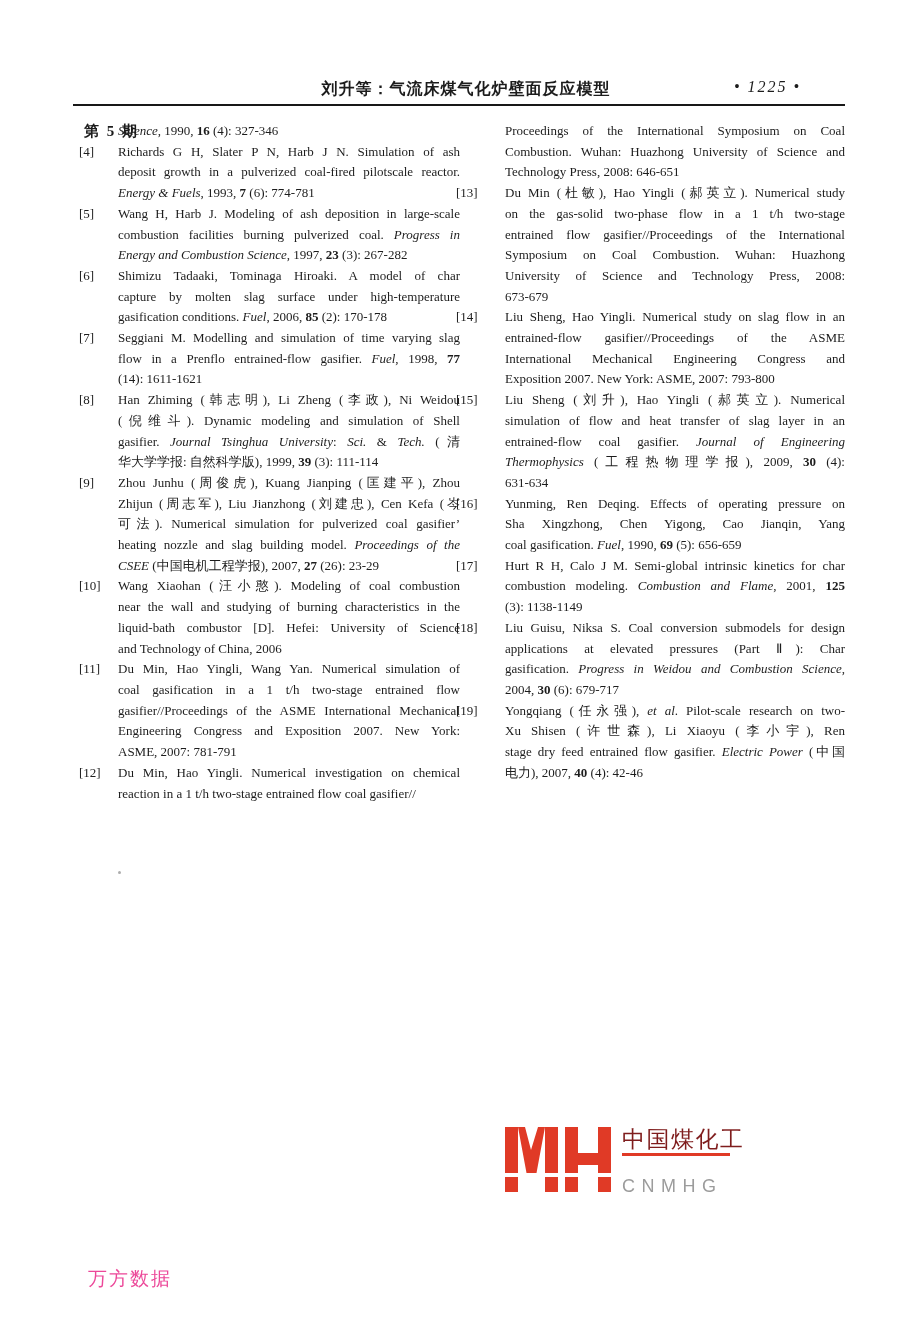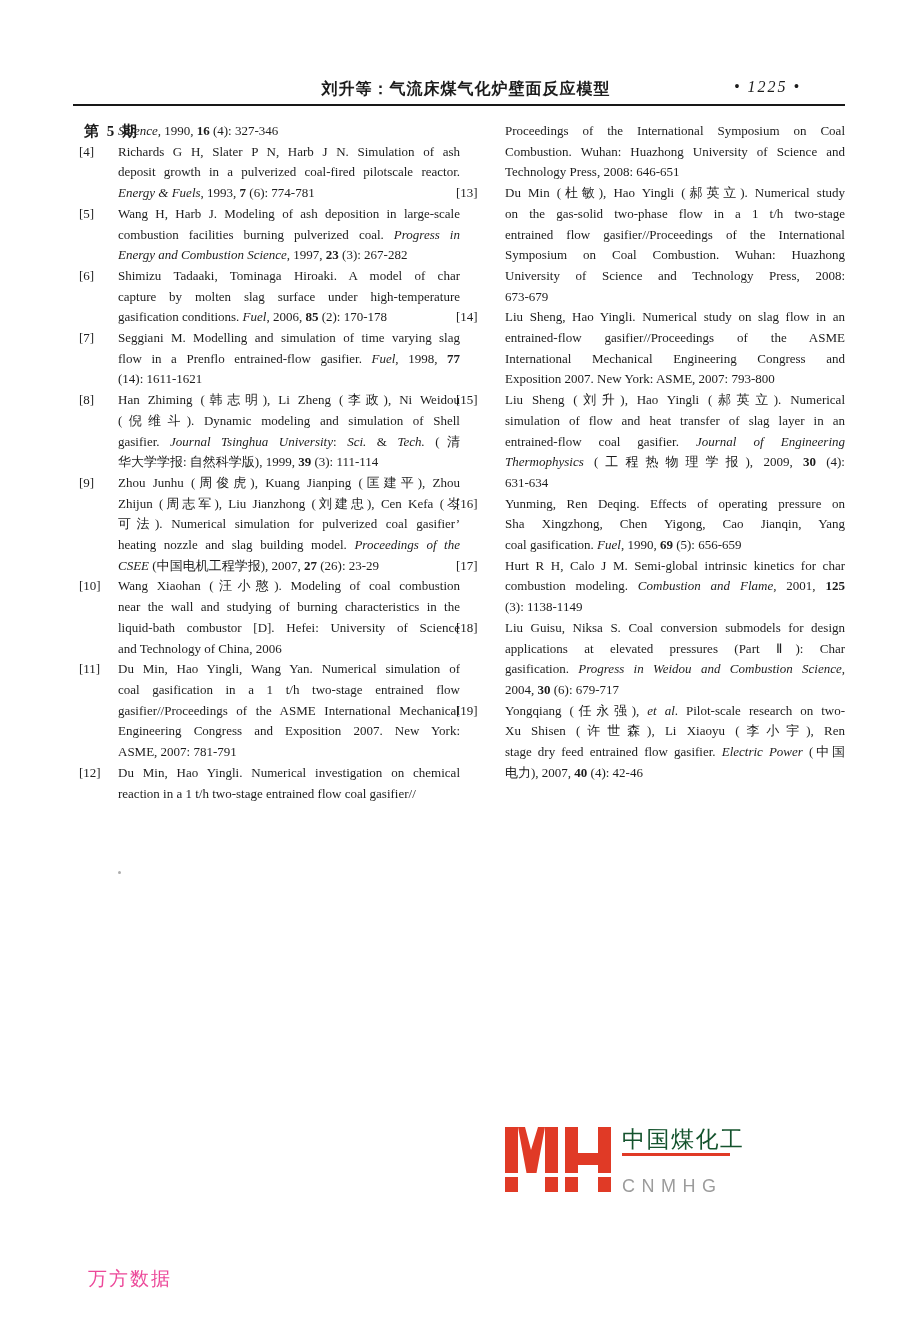--- a/index.html
+++ b/index.html
@@ -41,21 +41,21 @@
   .ref-body { flex: 1; min-width: 0; }
   .ref-line { white-space: nowrap; overflow: hidden; }
   .ref-line.just { text-align: justify; text-align-last: justify; }
   .ref-line b { font-weight: bold; }
   .ref-line i { }
   
   :root { --logo-red: #e03a26; --logo-gray: #9c9c9c; }
   .logo { position: absolute; left: 505px; top: 1126px; display: flex; align-items: flex-start; }
   .logo-mark { width: 106px; height: 66px; color: var(--logo-red); }
   .logo-text { margin-left: 11px; font-family: "Liberation Sans", sans-serif; }
-  .logo-cn { font-size: 23px; line-height: 26px; color: #14532d; letter-spacing: 1.5px; }
+  .logo-cn { font-size: 23px; line-height: 26px; color: #7f1d1d; letter-spacing: 1.5px; }
   .logo-underline { height: 3px; width: 108px; background: var(--logo-red); margin-top: 1px; }
   .logo-en { margin-top: 20px; font-size: 18px; color: var(--logo-gray); letter-spacing: 6.5px; }
   
   .watermark {
     position: absolute; left: 88px; top: 1266px;
     font-family: "Liberation Sans", sans-serif;
     font-size: 19px; color: #ec4899; letter-spacing: 2px;
   }
   .speck {
     position: absolute; left: 118px; top: 871px;

